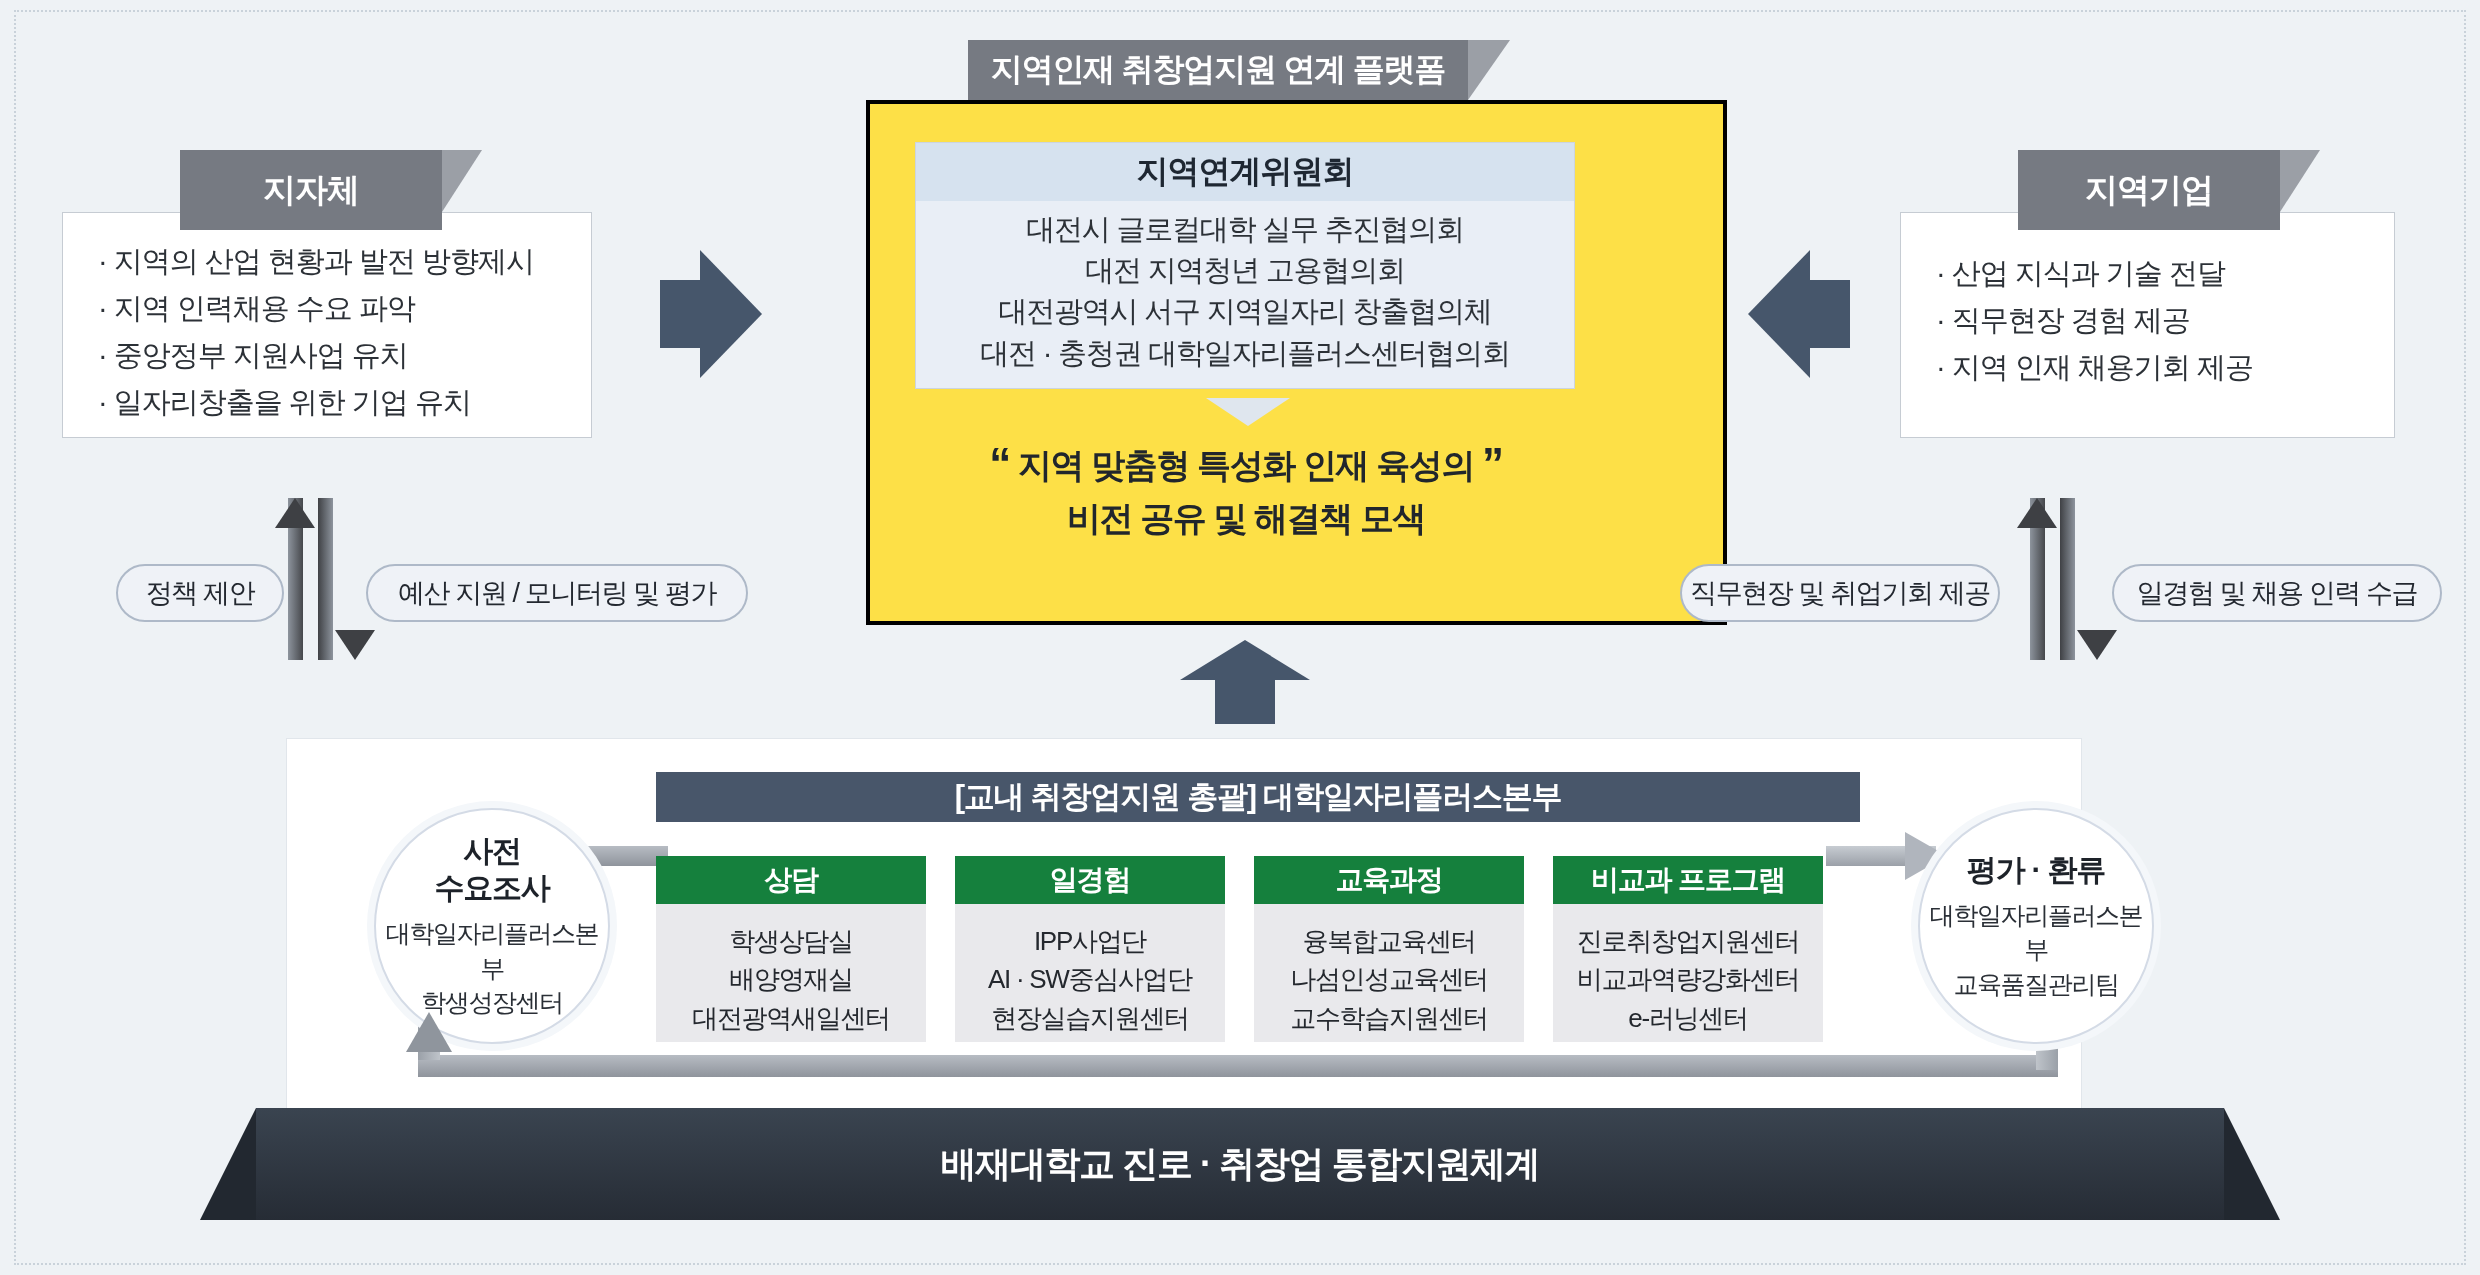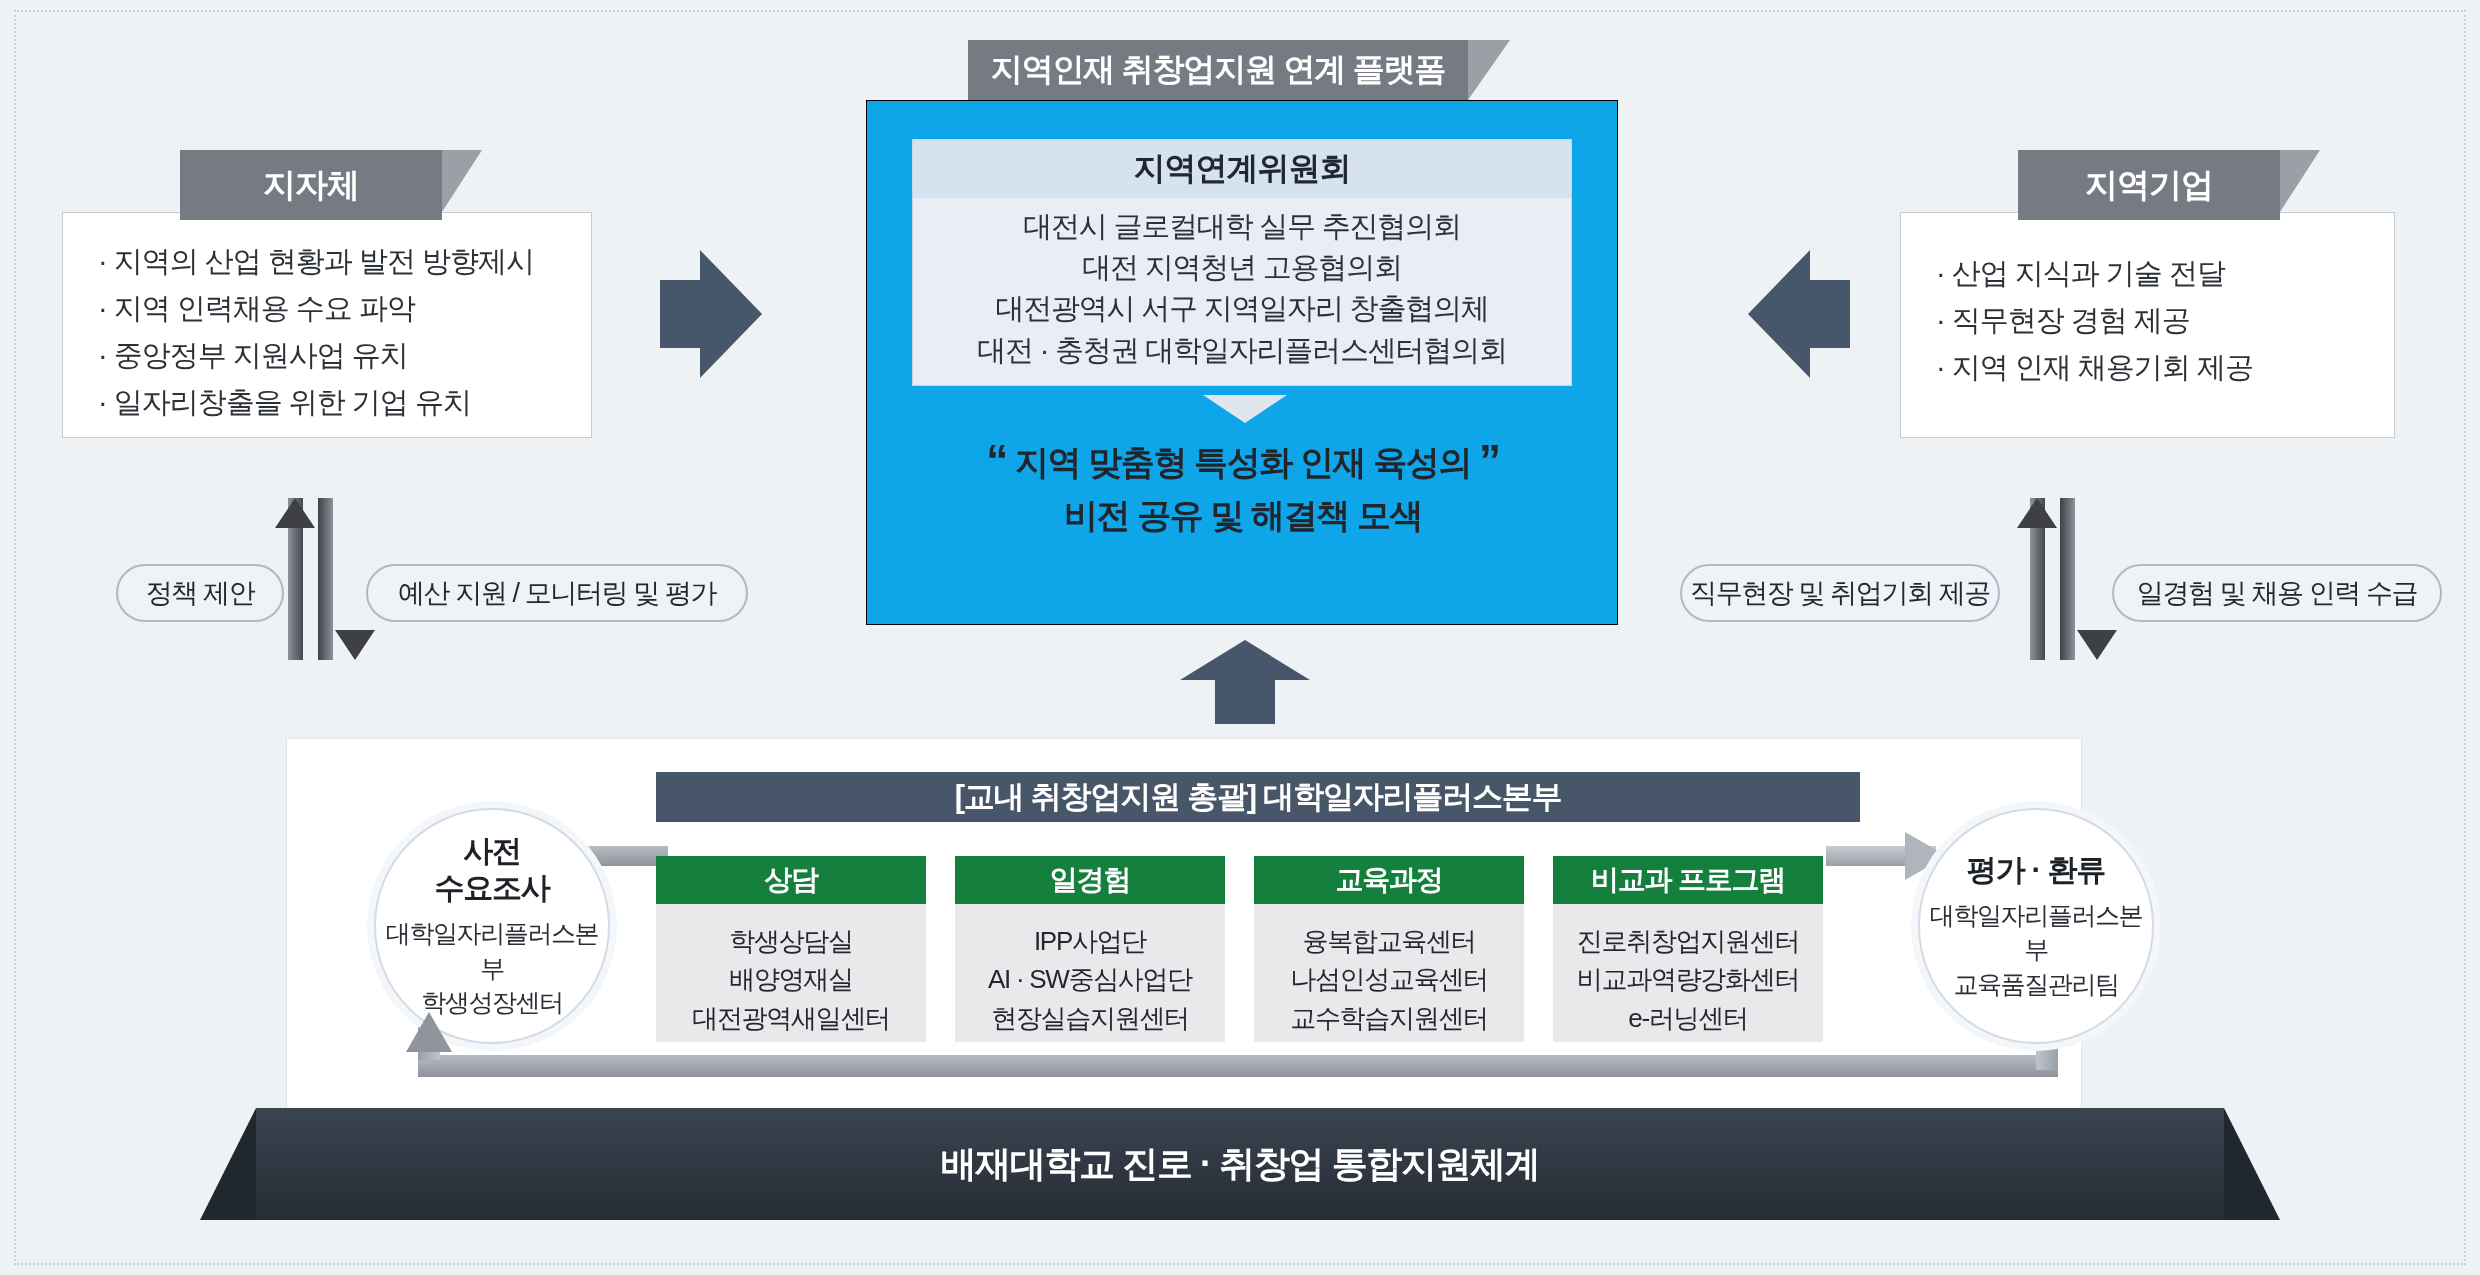--- a/index.html
+++ b/index.html
@@ -9,21 +9,21 @@
     font-family:"Liberation Sans","DejaVu Sans",sans-serif;
     overflow:hidden;
   }
   #root{position:relative;width:2480px;height:1275px;background:#eef2f5;}
   #frame{position:absolute;left:14px;top:10px;width:2452px;height:1255px;
          border:2px dotted #c9d2da;box-sizing:border-box;}
 
   
   .tabbox{position:absolute;}
   .tabbox .tab{
-    position:absolute;z-index:3;height:70px;
+    position:absolute;z-index:3;height:80px;
     background:#767a82;color:#fff;
     display:flex;align-items:center;justify-content:center;
     font-size:33px;font-weight:700;letter-spacing:-1px;
   }
   .tabbox .tab .fold{
     position:absolute;right:-40px;top:0;width:0;height:0;
     border-top:62px solid #9b9fa6;border-right:40px solid transparent;
   }
   .tabbox .body{
     position:absolute;background:#fff;border:1px solid #c6ccd3;
@@ -51,22 +51,22 @@
   #platform .ptab{
     position:absolute;left:102px;top:0;width:500px;height:60px;z-index:3;
     background:#767a82;color:#fff;display:flex;align-items:center;justify-content:center;
     font-size:32px;font-weight:700;letter-spacing:-1.2px;
   }
   #platform .ptab .fold{
     position:absolute;right:-42px;top:0;width:0;height:0;
     border-top:60px solid #9b9fa6;border-right:42px solid transparent;
   }
   #platform .pbody{
-    position:absolute;left:0;top:60px;width:752px;height:525px;
-    background:#0ea5e9;border:1px solid #000000;box-sizing:border-box;
+    position:absolute;left:0;top:60px;width:861px;height:525px;
+    background:#fde047;border:4px solid #000000;box-sizing:border-box;
   }
   #committee{
     position:absolute;left:45px;top:38px;width:660px;
     background:#e9eef6;border:1px solid #ccd4df;box-sizing:border-box;
     padding-bottom:14px;
   }
   #committee .chead{
     background:#d6e2ef;height:58px;display:flex;align-items:center;justify-content:center;
     font-size:32px;font-weight:700;color:#1e2732;letter-spacing:-1px;
   }

